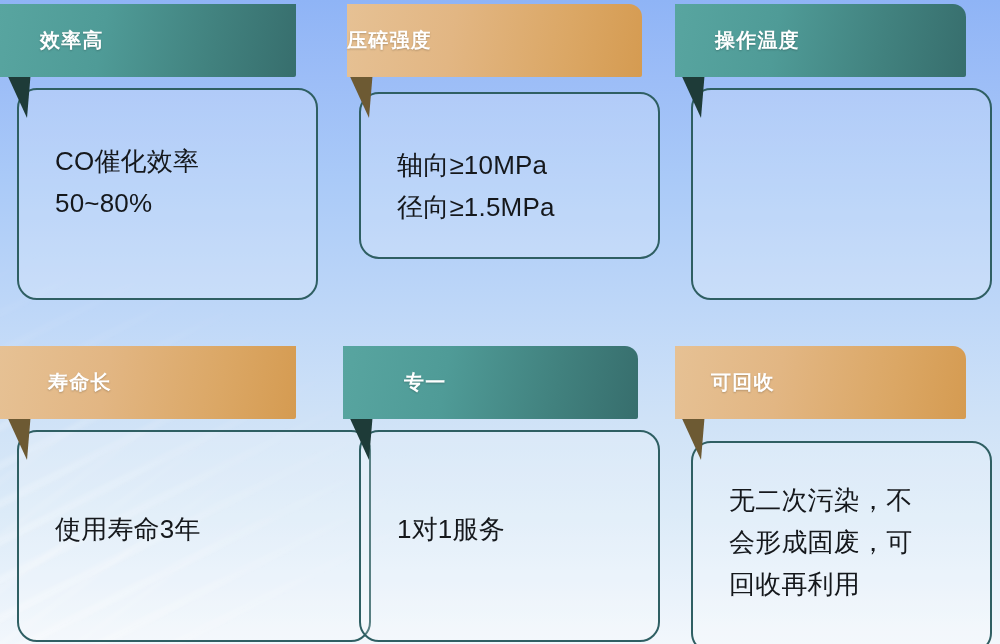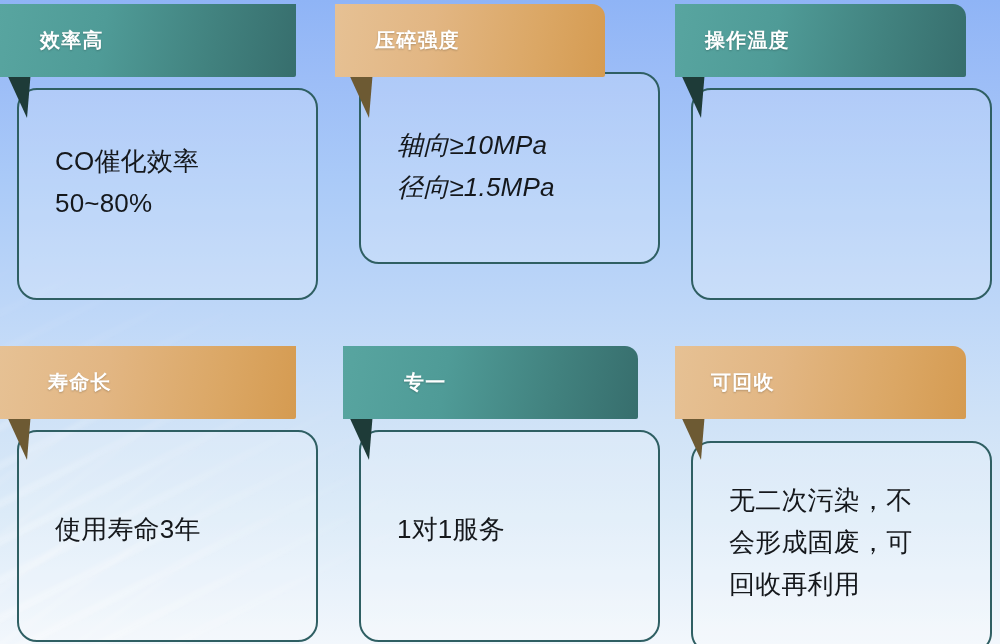--- a/index.html
+++ b/index.html
@@ -159,47 +159,47 @@
   </div>
   <div class="fold" style="left:5px; top:70px;">
     <svg width="26" height="48" viewBox="0 0 26 48">
       <polygon points="0,0 26,0 22,48" fill="#1e3b38"></polygon>
     </svg>
   </div>
   <div class="ribbon teal left-bleed" style="left:0px; top:4px; width:296px; padding-left:40px;">
     <span class="ribbon-label">效率高</span>
   </div>
 
-  <div class="card" style="left:359px; top:72px; width:301px; height:192px;font-style:italic;">
+  <div class="card" style="left:359px; top:92px; width:301px; height:167px;">
     <div class="card-body"></div>
     <div class="card-text" style="top:52px; padding-left:38px;">轴向≥10MPa
 径向≥1.5MPa</div>
   </div>
   <div class="fold" style="left:347px; top:70px;">
     <svg width="26" height="48" viewBox="0 0 26 48">
       <polygon points="0,0 26,0 22,48" fill="#6d5a33"></polygon>
     </svg>
   </div>
-  <div class="ribbon tan" style="left:335px; top:4px; width:270px; padding-left:40px;">
+  <div class="ribbon tan" style="left:347px; top:4px; width:295px; ">
     <span class="ribbon-label">压碎强度</span>
   </div>
 
   <div class="card" style="left:691px; top:88px; width:301px; height:212px;">
     <div class="card-body"></div>
   </div>
   <div class="fold" style="left:679px; top:70px;">
     <svg width="26" height="48" viewBox="0 0 26 48">
       <polygon points="0,0 26,0 22,48" fill="#1e3b38"></polygon>
     </svg>
   </div>
-  <div class="ribbon teal" style="left:675px; top:4px; width:291px; padding-left:30px;">
+  <div class="ribbon teal" style="left:675px; top:4px; width:291px; padding-left:40px;">
     <span class="ribbon-label">操作温度</span>
   </div>
 
-  <div class="card" style="left:17px; top:430px; width:301px; height:212px;">
+  <div class="card" style="left:17px; top:430px; width:354px; height:212px;">
     <div class="card-body"></div>
     <div class="card-text" style="top:78px; padding-left:38px;">使用寿命3年</div>
   </div>
   <div class="fold" style="left:5px; top:412px;">
     <svg width="26" height="48" viewBox="0 0 26 48">
       <polygon points="0,0 26,0 22,48" fill="#6d5a33"></polygon>
     </svg>
   </div>
   <div class="ribbon tan left-bleed" style="left:0px; top:346px; width:296px; padding-left:48px;">
     <span class="ribbon-label">寿命长</span>

